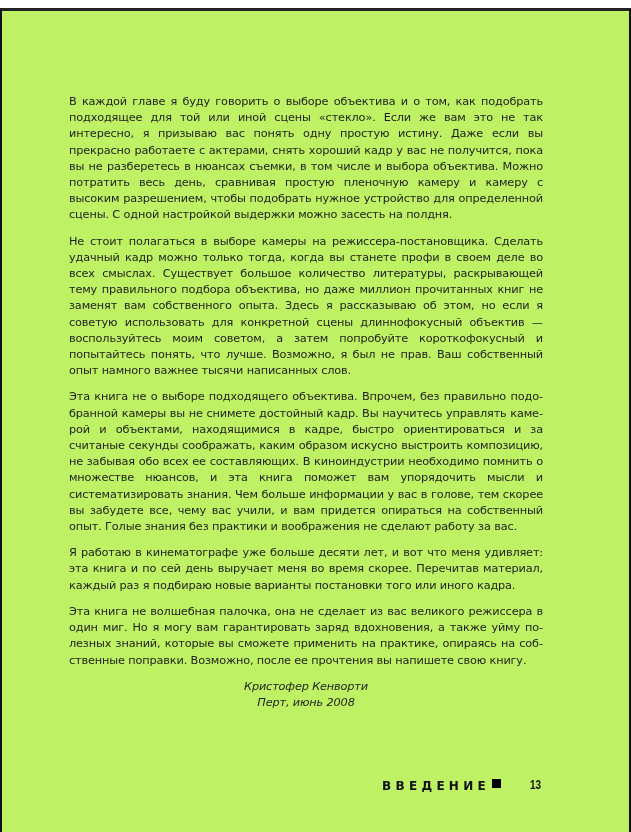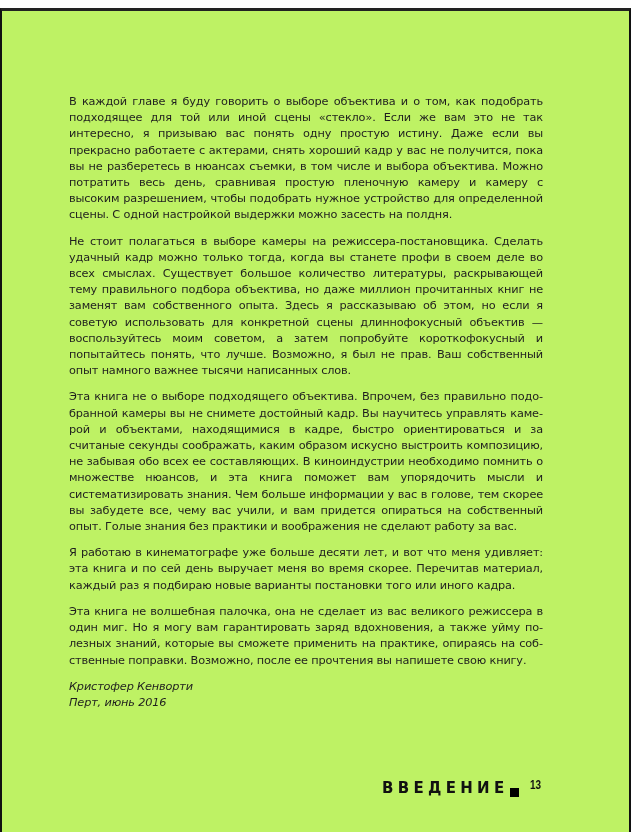--- a/index.html
+++ b/index.html
@@ -24,36 +24,36 @@
     line-height: 16.2px;
     color: #1e1e1e;
     letter-spacing: -0.15px;
   }
   .para {
     margin: 0 0 10px 0;
     text-align: justify;
     hyphens: manual;
   }
   .signature {
-    text-align: left;
+    text-align: center;
     font-style: italic;
     line-height: 16.5px;
   }
   .signature div { display: block; }
   .footer {
     position: absolute;
     left: 380px;
     top: 768px;
     font-family: "DejaVu Sans", sans-serif;
     font-weight: bold;
-    font-size: 15px;
+    font-size: 12px;
     letter-spacing: 4.3px;
     color: #111;
     display: flex;
-    align-items: flex-end;
+    align-items: flex-start;
   }
   .footer .square {
     display: inline-block;
     width: 9px; height: 9px;
     background: #000;
     margin-left: 2px;
   }
   .page-number {
     position: absolute;
     left: 528px;
@@ -71,21 +71,21 @@
 
 <div class="page">
   <div class="body-text">
     <p class="para">В каждой главе я буду говорить о выборе объектива и о том, как подобрать под­ходящее для той или иной сцены «стекло». Если же вам это не так интересно, я призываю вас понять одну простую истину. Даже если вы прекрасно работа­ете с актерами, снять хороший кадр у вас не получится, пока вы не разберетесь в нюансах съемки, в том числе и выбора объектива. Можно потратить весь день, сравнивая простую пленочную камеру и камеру с высоким разрешением, чтобы подобрать нужное устройство для определенной сцены. С одной настройкой вы­держки можно засесть на полдня.</p>
     <p class="para">Не стоит полагаться в выборе камеры на режиссера-постановщика. Сделать удачный кадр можно только тогда, когда вы станете профи в своем деле во всех смыслах. Существует большое количество литературы, раскрывающей тему пра­вильного подбора объектива, но даже миллион прочитанных книг не заменят вам собственного опыта. Здесь я рассказываю об этом, но если я советую ис­пользовать для конкретной сцены длиннофокусный объектив — воспользуйтесь моим советом, а затем попробуйте короткофокусный и попытайтесь понять, что лучше. Возможно, я был не прав. Ваш собственный опыт намного важнее тысячи написанных слов.</p>
     <p class="para">Эта книга не о выборе подходящего объектива. Впрочем, без правильно подо­бранной камеры вы не снимете достойный кадр. Вы научитесь управлять каме­рой и объектами, находящимися в кадре, быстро ориентироваться и за считаные секунды соображать, каким образом искусно выстроить композицию, не забывая обо всех ее составляющих. В киноиндустрии необходимо помнить о множестве нюансов, и эта книга поможет вам упорядочить мысли и систематизировать зна­ния. Чем больше информации у вас в голове, тем скорее вы забудете все, чему вас учили, и вам придется опираться на собственный опыт. Голые знания без практики и воображения не сделают работу за вас.</p>
     <p class="para">Я работаю в кинематографе уже больше десяти лет, и вот что меня удивляет: эта книга и по сей день выручает меня во время скорее. Перечитав материал, каж­дый раз я подбираю новые варианты постановки того или иного кадра.</p>
     <p class="para">Эта книга не волшебная палочка, она не сделает из вас великого режиссера в один миг. Но я могу вам гарантировать заряд вдохновения, а также уйму по­лезных знаний, которые вы сможете применить на практике, опираясь на соб­ственные поправки. Возможно, после ее прочтения вы напишете свою книгу.</p>
     <div class="signature">
       <div>Кристофер Кенворти</div>
-      <div>Перт, июнь 2016</div>
+      <div>Перт, июнь 2008</div>
     </div>
   </div>
 
   <div class="footer">
     <span>ВВЕДЕНИЕ</span>
     <span class="square"></span>
   </div>
   <div class="page-number">13</div>
 </div>
 

